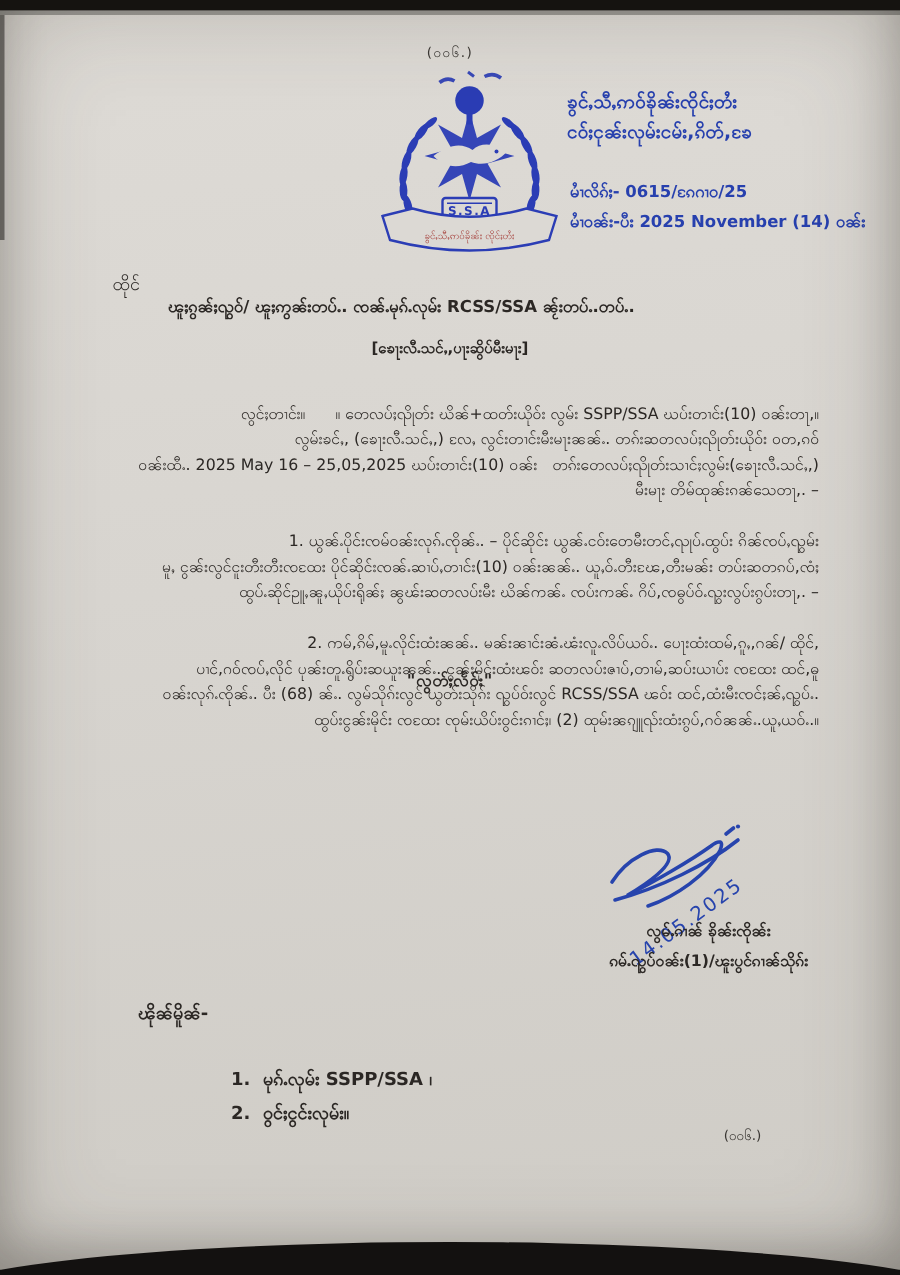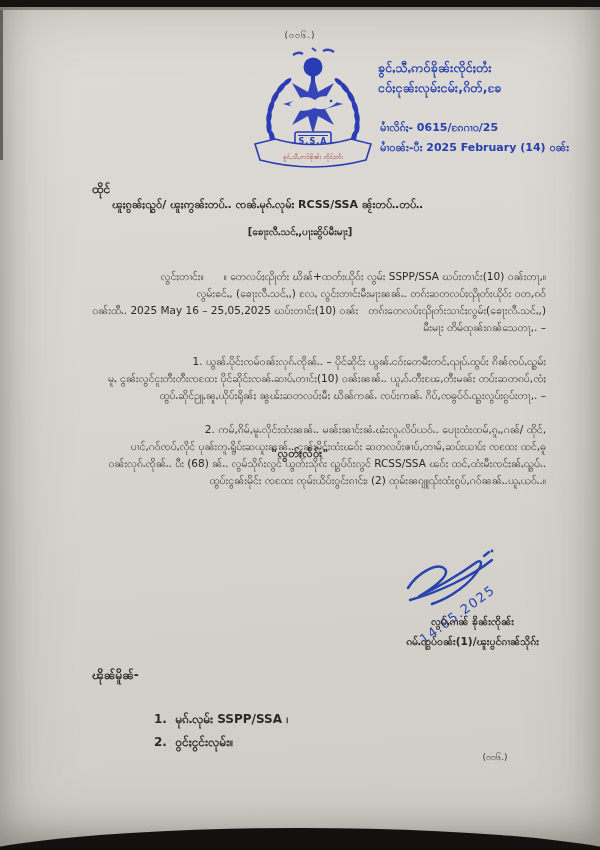--- a/index.html
+++ b/index.html
@@ -32,21 +32,21 @@
   .org{
     left:378px;top:58px;width:210px;
     font-size:12.5px;font-weight:700;line-height:1.6;letter-spacing:.2px;
     white-space:pre;overflow:hidden;
   }
   .refblock{
     left:380px;top:118px;width:205px;
     font-size:11px;font-weight:600;line-height:1.8;
     white-space:pre;overflow:hidden;
   }
-  .to-label{left:92px;top:181px;font-size:12px;font-weight:700;}
+  .to-label{left:75px;top:181px;font-size:12px;font-weight:400;}
   .to-line{left:112px;top:197px;width:460px;font-size:11px;font-weight:600;white-space:pre;overflow:hidden;}
   .subject{left:0;top:225px;width:600px;text-align:center;font-size:10px;font-weight:700;}
   .bodyblock{
     left:64px;top:251px;width:482px;
     font-size:10.5px;line-height:17px;
     white-space:pre;overflow:hidden;text-align:right;
   }
   .quote{left:0;top:446px;width:600px;text-align:center;font-size:11px;font-weight:700;letter-spacing:.5px;}
   .sig-svg{left:388px;top:548px;width:150px;height:100px;}
   .nameblock{
@@ -113,21 +113,21 @@
 
       <g>
         <path d="M12,98 L32,93 Q70,104 108,93 L128,98 L123,114 Q70,128 17,114 Z" fill="#dcd9d4" stroke="#2b3db5" stroke-width="1.6"></path>
         <text x="70" y="113" text-anchor="middle" font-size="6.5" font-family="DejaVu Sans, sans-serif" fill="#a23530">ၶွင်ႇသီႇဢဝ်ၶိုၼ်း ၸိုင်ႈတႆး</text>
       </g>
     </svg>
 
     <div class="abs org blue">ၶွင်ႇသီႇဢဝ်ၶိုၼ်းၸိုင်ႈတႆး
 ငဝ်ႈငုၼ်းလုမ်းငမ်း,ၵိတ်,ၶႄ</div>
     <div class="abs refblock blue">မၢႆလိၵ်ႈ- 0615/ၵႄဂၢဝ/25
-မၢႆဝၼ်း-ပီး 2025 February (14) ဝၼ်း</div>
+မၢႆဝၼ်း-ပီး 2025 November (14) ဝၼ်း</div>
 
     <div class="abs to-label ink">ထိုင်</div>
     <div class="abs to-line ink">ၽူႈၵွၼ်ႈၺွဝ်/ ၽူႈဢွၼ်းတပ်ႉ. ၸၼ်ႉမုၵ်ႉလုမ်း RCSS/SSA ၼႂ်းတပ်ႉ.တပ်ႉ.</div>
 
     <div class="abs subject ink">[ၶေႃးလီႉသင်ႇ,ပႃးဆွိပ်မီးမႃး]</div>
 
     <div class="abs bodyblock ink">
       <span>လွင်ႈတၢင်း။      ။ တေလပ်ႈၺိုတ်း ဃိၼ်+ထတ်းယိုဝ်း လွမ်း SSPP/SSA ဃပ်းတၢင်း(10) ဝၼ်းတႃ,။
                   လွမ်းၶင်ႇ, (ၶေႃးလီႉသင်ႇ,) လႄႇ လွင်းတၢင်းမီးမႃးၼၼ်ႉ. တၵ်းဆတလပ်ႈၺိုတ်းယိုဝ်း ဝတ,ၵဝ်
 ဝၼ်းထီႉ. 2025 May 16 – 25,05,2025 ဃပ်းတၢင်း(10) ဝၼ်း   တၵ်းတေလပ်ႈၺိုတ်းသၢင်ႈလွမ်း(ၶေႃးလီႉသင်ႇ,)

